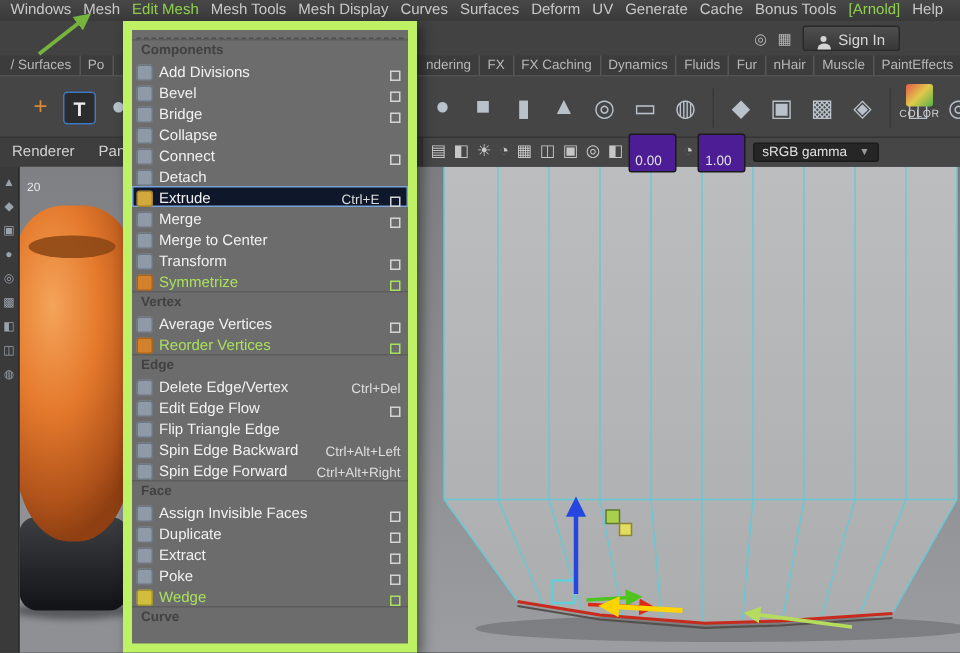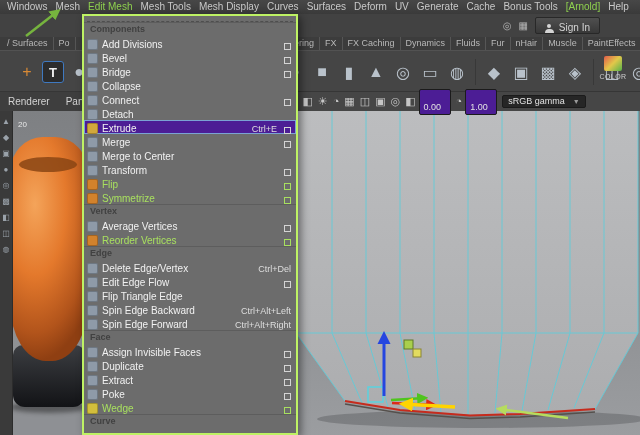--- a/index.html
+++ b/index.html
@@ -78,33 +78,33 @@
     background:radial-gradient(90% 70% at 32% 30%,#f4a45a 0%,#e4792c 45%,#b2541b 82%,#8f3f12 100%);
     border-radius:42% 42% 46% 46% / 16% 16% 26% 26%}
   .vase-mouth{position:absolute;left:9px;top:20px;width:58px;height:15px;border-radius:50%;
     background:#8a4514;opacity:.85}
 
   
   .mainviewport{position:absolute;left:82px;top:111px;right:0;bottom:0;overflow:hidden;
     background:linear-gradient(#7c7e81,#9b9da0);z-index:2}
 
   
-  .menu{position:absolute;left:82px;top:14px;width:216px;height:421px;background:#6c6c6c;
-    border:2px solid #bef264;box-shadow:3px 3px 8px rgba(0,0,0,.45);z-index:40;overflow:hidden}
+  .menu{position:absolute;left:82px;top:14px;width:196px;height:421px;background:#6c6c6c;
+    border:6px solid #bef264;box-shadow:3px 3px 8px rgba(0,0,0,.45);z-index:40;overflow:hidden}
   .tearoff{height:6px;border-bottom:1px dashed #4e4e4e;margin:0 3px}
   .menu-item{display:flex;align-items:flex-end;height:14px;padding:0 5px 0 3px;gap:4px}
   .mi-icon{width:11px;height:11px;border-radius:2px;background:#8e9aa8;flex:none;
     box-shadow:inset 0 0 0 1px rgba(0,0,0,.22)}
   .mi-label{font-size:10px;color:#f1f1f1;white-space:nowrap}
   .mi-spacer{flex:1}
   .mi-shortcut{font-size:9px;color:#dedede;white-space:nowrap}
   .mi-option{width:7px;height:7px;border:1px solid #d4d4d4;flex:none;margin-left:3px}
   .menu-item.green .mi-label{color:#a8e05f}
   .menu-item.green .mi-option{border-color:#a8e05f}
-  .menu-item.hl{background:#4c1d95;box-shadow:inset 0 0 0 1px #7aa2d4}
+  .menu-item.hl{background:#0f172a;box-shadow:inset 0 0 0 1px #7aa2d4}
   .menu-header{height:14px;line-height:13px;padding:0 6px;font-size:9px;font-weight:bold;
     color:#414141;border-top:1px solid #5d5d5d}
 
   
   .overlay{position:absolute;inset:0;z-index:100;pointer-events:none}
 </style>
 </head>
 <body>
 
 <div id="stage">
@@ -362,26 +362,20 @@
         <span class="mi-spacer"></span>
       </div>
       <div class="menu-item">
         <span class="mi-icon"></span>
         <span class="mi-label">Transform</span>
         <span class="mi-spacer"></span>
         <span class="mi-option"></span>
       </div>
       <div class="menu-item green">
         <span class="mi-icon" style="background: rgb(210, 130, 44);"></span>
-        <span class="mi-label">Flip</span>
-        <span class="mi-spacer"></span>
-        <span class="mi-option"></span>
-      </div>
-      <div class="menu-item green">
-        <span class="mi-icon" style="background: rgb(210, 130, 44);"></span>
         <span class="mi-label">Symmetrize</span>
         <span class="mi-spacer"></span>
         <span class="mi-option"></span>
       </div>
       <div class="menu-header">Vertex</div>
       <div class="menu-item">
         <span class="mi-icon"></span>
         <span class="mi-label">Average Vertices</span>
         <span class="mi-spacer"></span>
         <span class="mi-option"></span>

